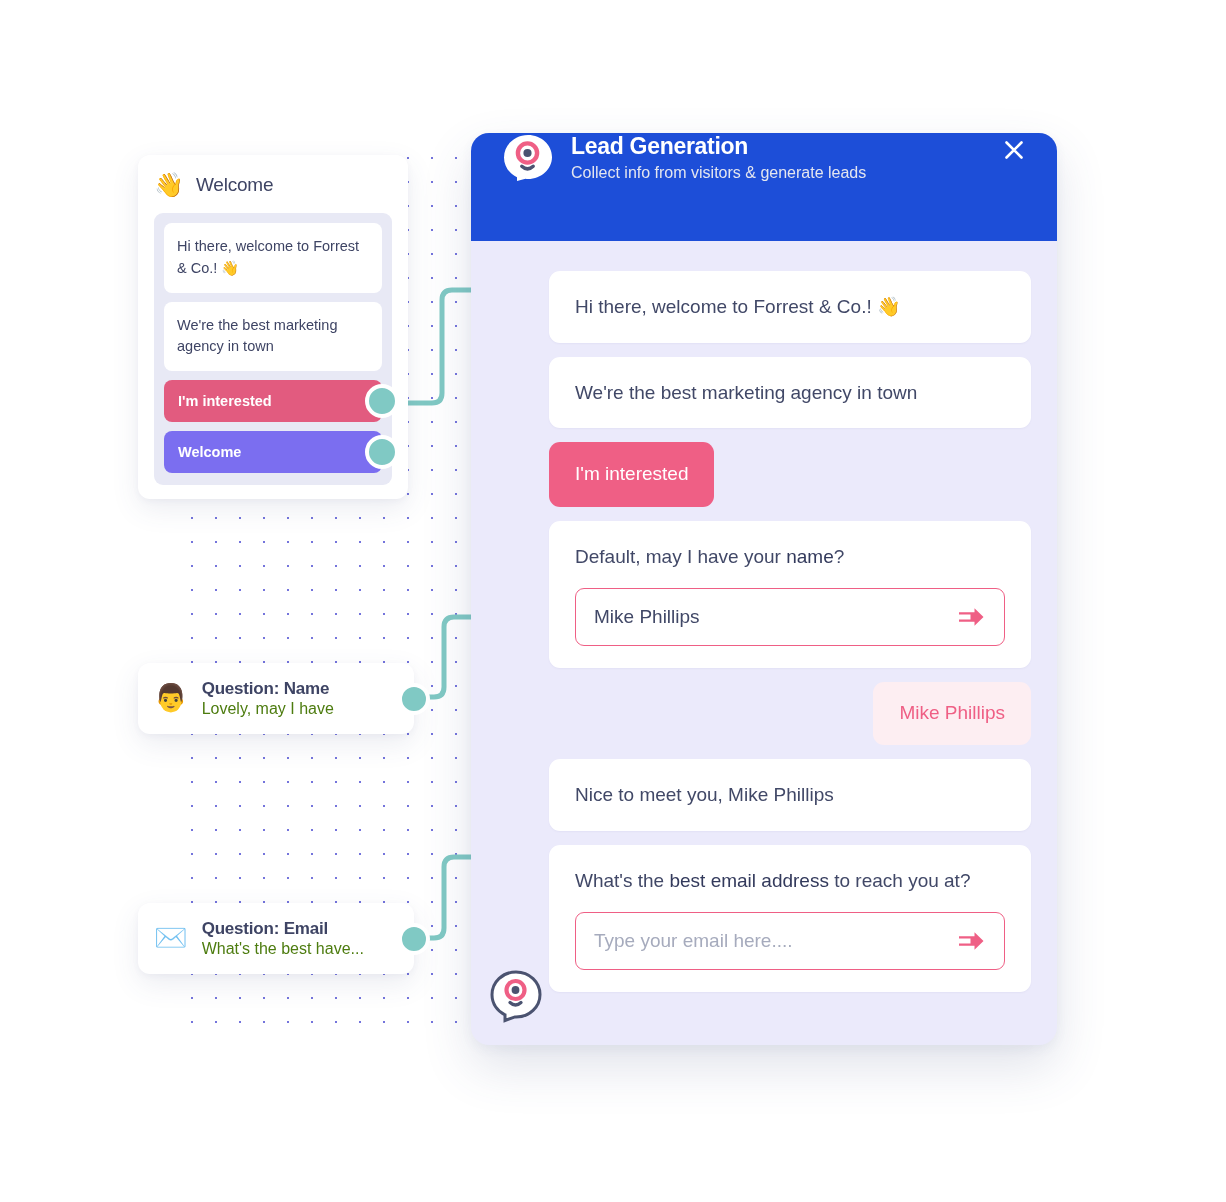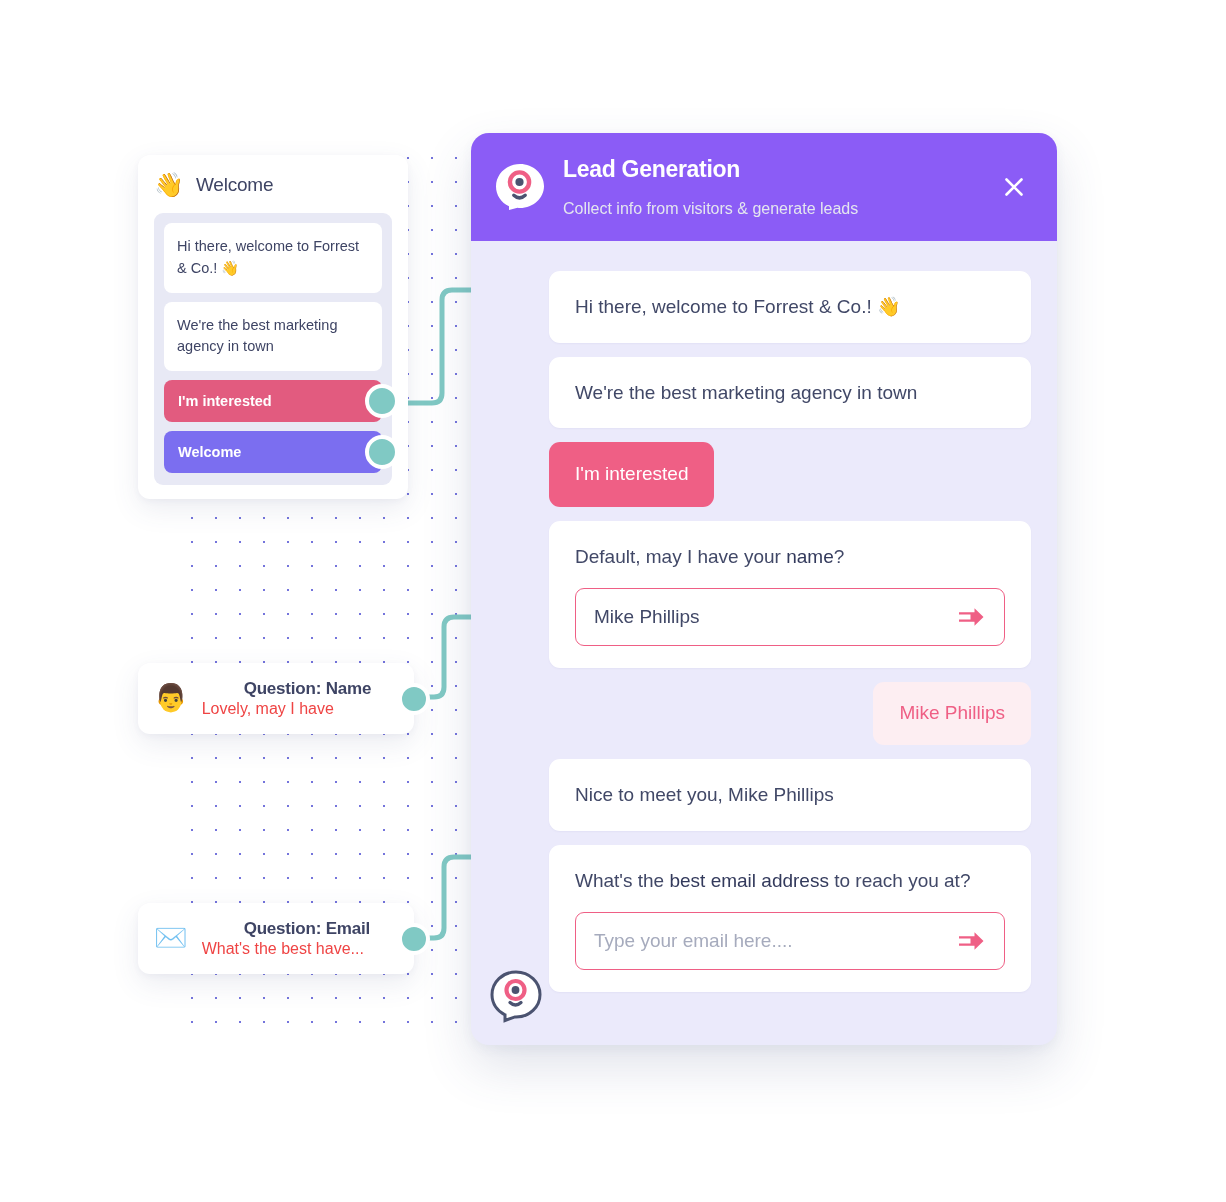--- a/index.html
+++ b/index.html
@@ -123,25 +123,24 @@
   .node-name  { left: 138px; top: 663px; }
   .node-email { left: 138px; top: 903px; }
 
   .node-icon { font-size: 27px; line-height: 1; flex: 0 0 auto; }
   .node-text { display: flex; flex-direction: column; gap: 1px; min-width: 0; }
   .node-title {
     font-size: 17px;
     font-weight: 700;
     color: #3e4464;
     letter-spacing: -.2px;
-    margin-left: 42px;
   }
   .node-sub {
     font-size: 16px;
-    color: #ef4444;
+    color: #4d7c0f;
     white-space: nowrap;
     overflow: hidden;
   }
   .node-port {
     position: absolute;
     width: 24px; height: 24px;
     border-radius: 50%;
     background: #80c9c4;
     border: 4px solid #ffffff;
     box-sizing: content-box;
@@ -158,41 +157,40 @@
     width: 586px;
     height: 912px;
     border-radius: 18px;
     background: #ebeafb;
     box-shadow: 0 22px 50px rgba(70, 80, 130, .16), 0 4px 12px rgba(70,80,130,.06);
     overflow: hidden;
   }
 
   .chat-header {
     height: 108px;
-    background: #8b5cf6;
-    display: flex;
-    align-items: center;
-    padding: 0 26px 0 24px;
+    background: #1d4ed8;
+    display: flex;
+    padding: 0 26px 0 32px;
     gap: 18px;
   }
 
   .brand-logo { flex: 0 0 auto; width: 50px; height: 50px; }
 
   .chat-head-text { flex: 1 1 auto; }
   .chat-title {
     font-size: 23px;
     font-weight: 700;
     color: #ffffff;
     letter-spacing: -.3px;
     line-height: 1.15;
   }
   .chat-subtitle {
     font-size: 16px;
     color: #e4e6ef;
-    margin-top: 16px;
+    margin-top: 4px;
     line-height: 1.2;
   }
   .close-btn {
     flex: 0 0 auto;
     width: 34px; height: 34px;
     display: flex; align-items: center; justify-content: center;
     cursor: pointer;
   }
 
   .chat-body {

